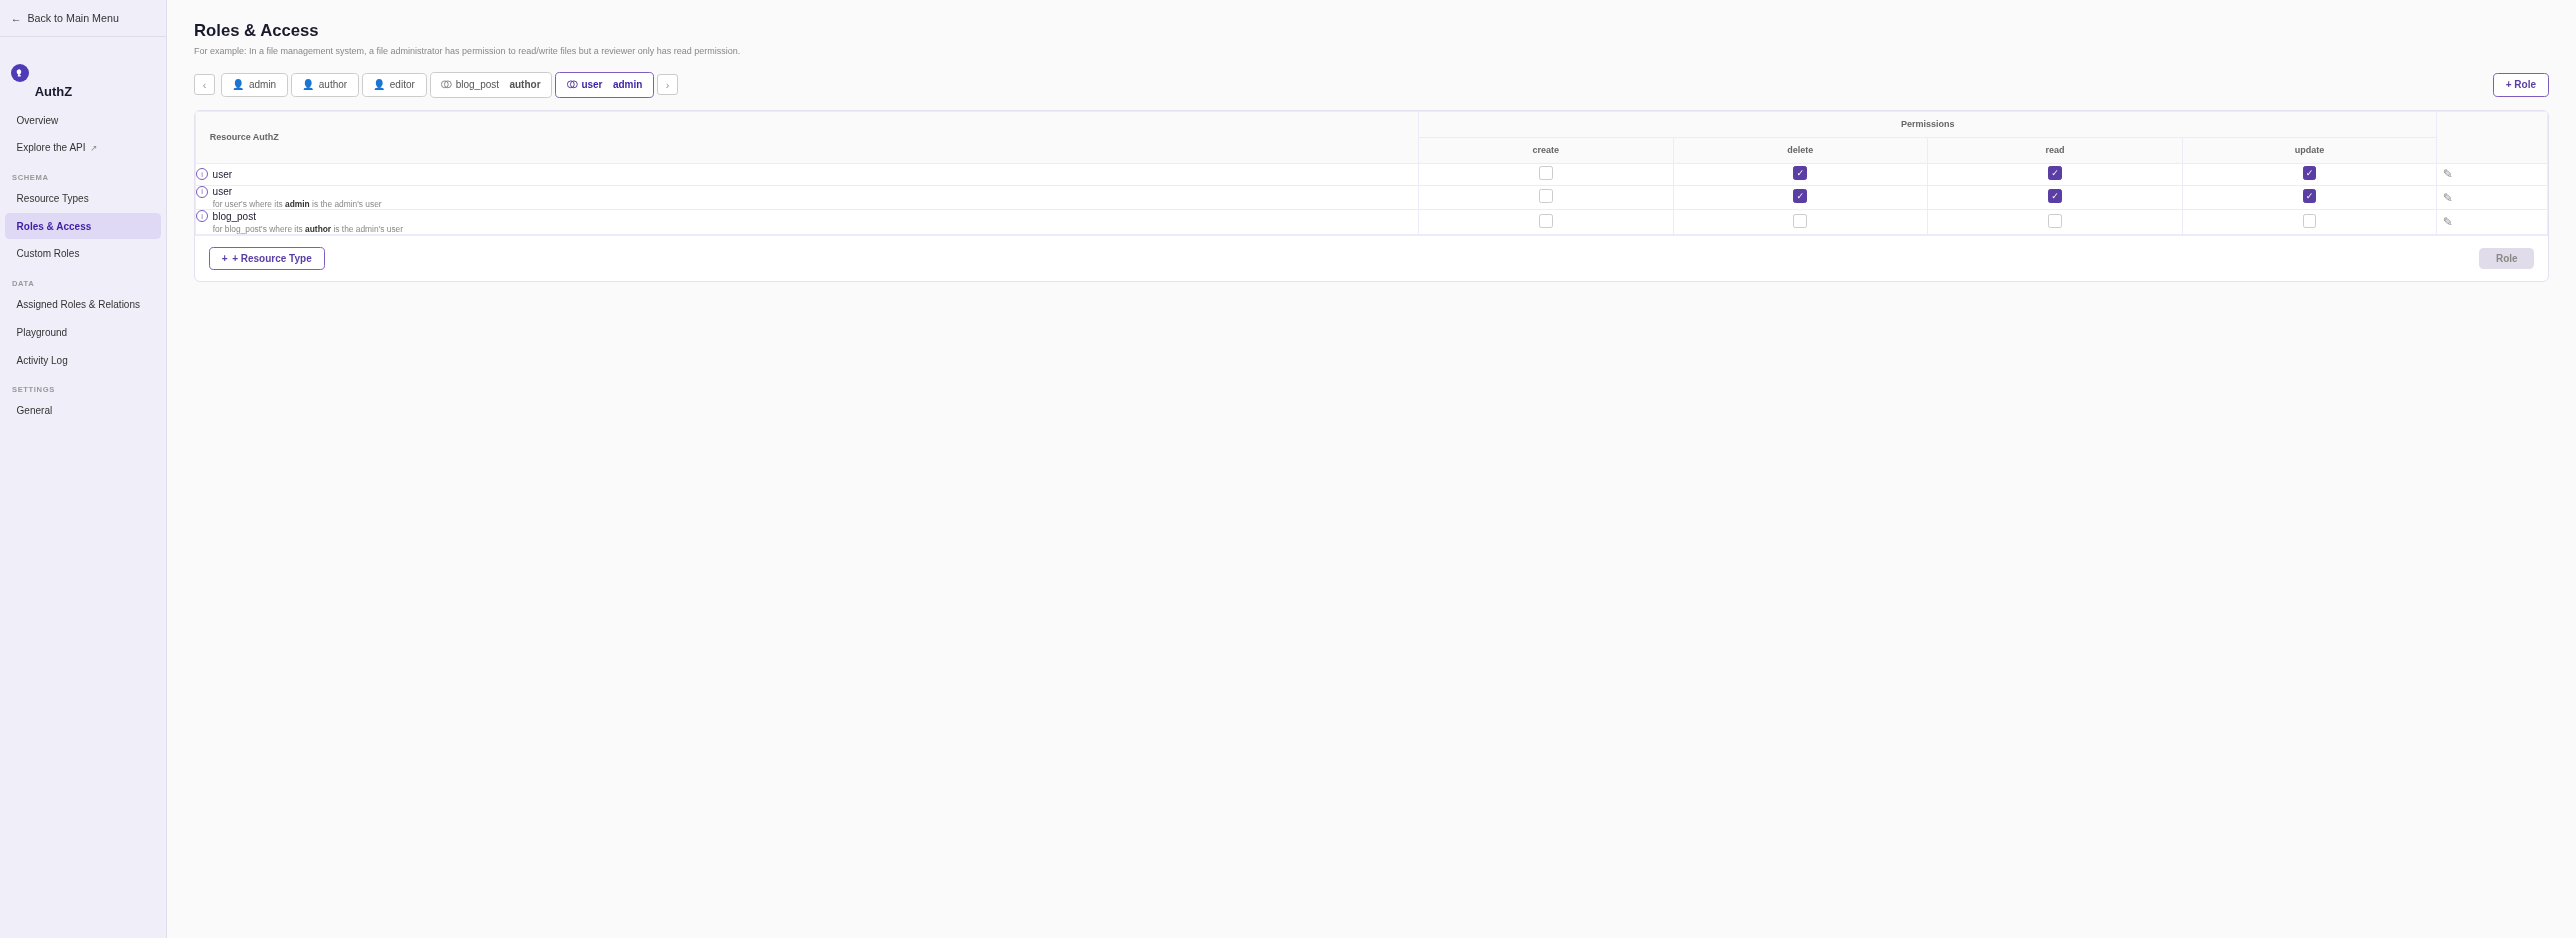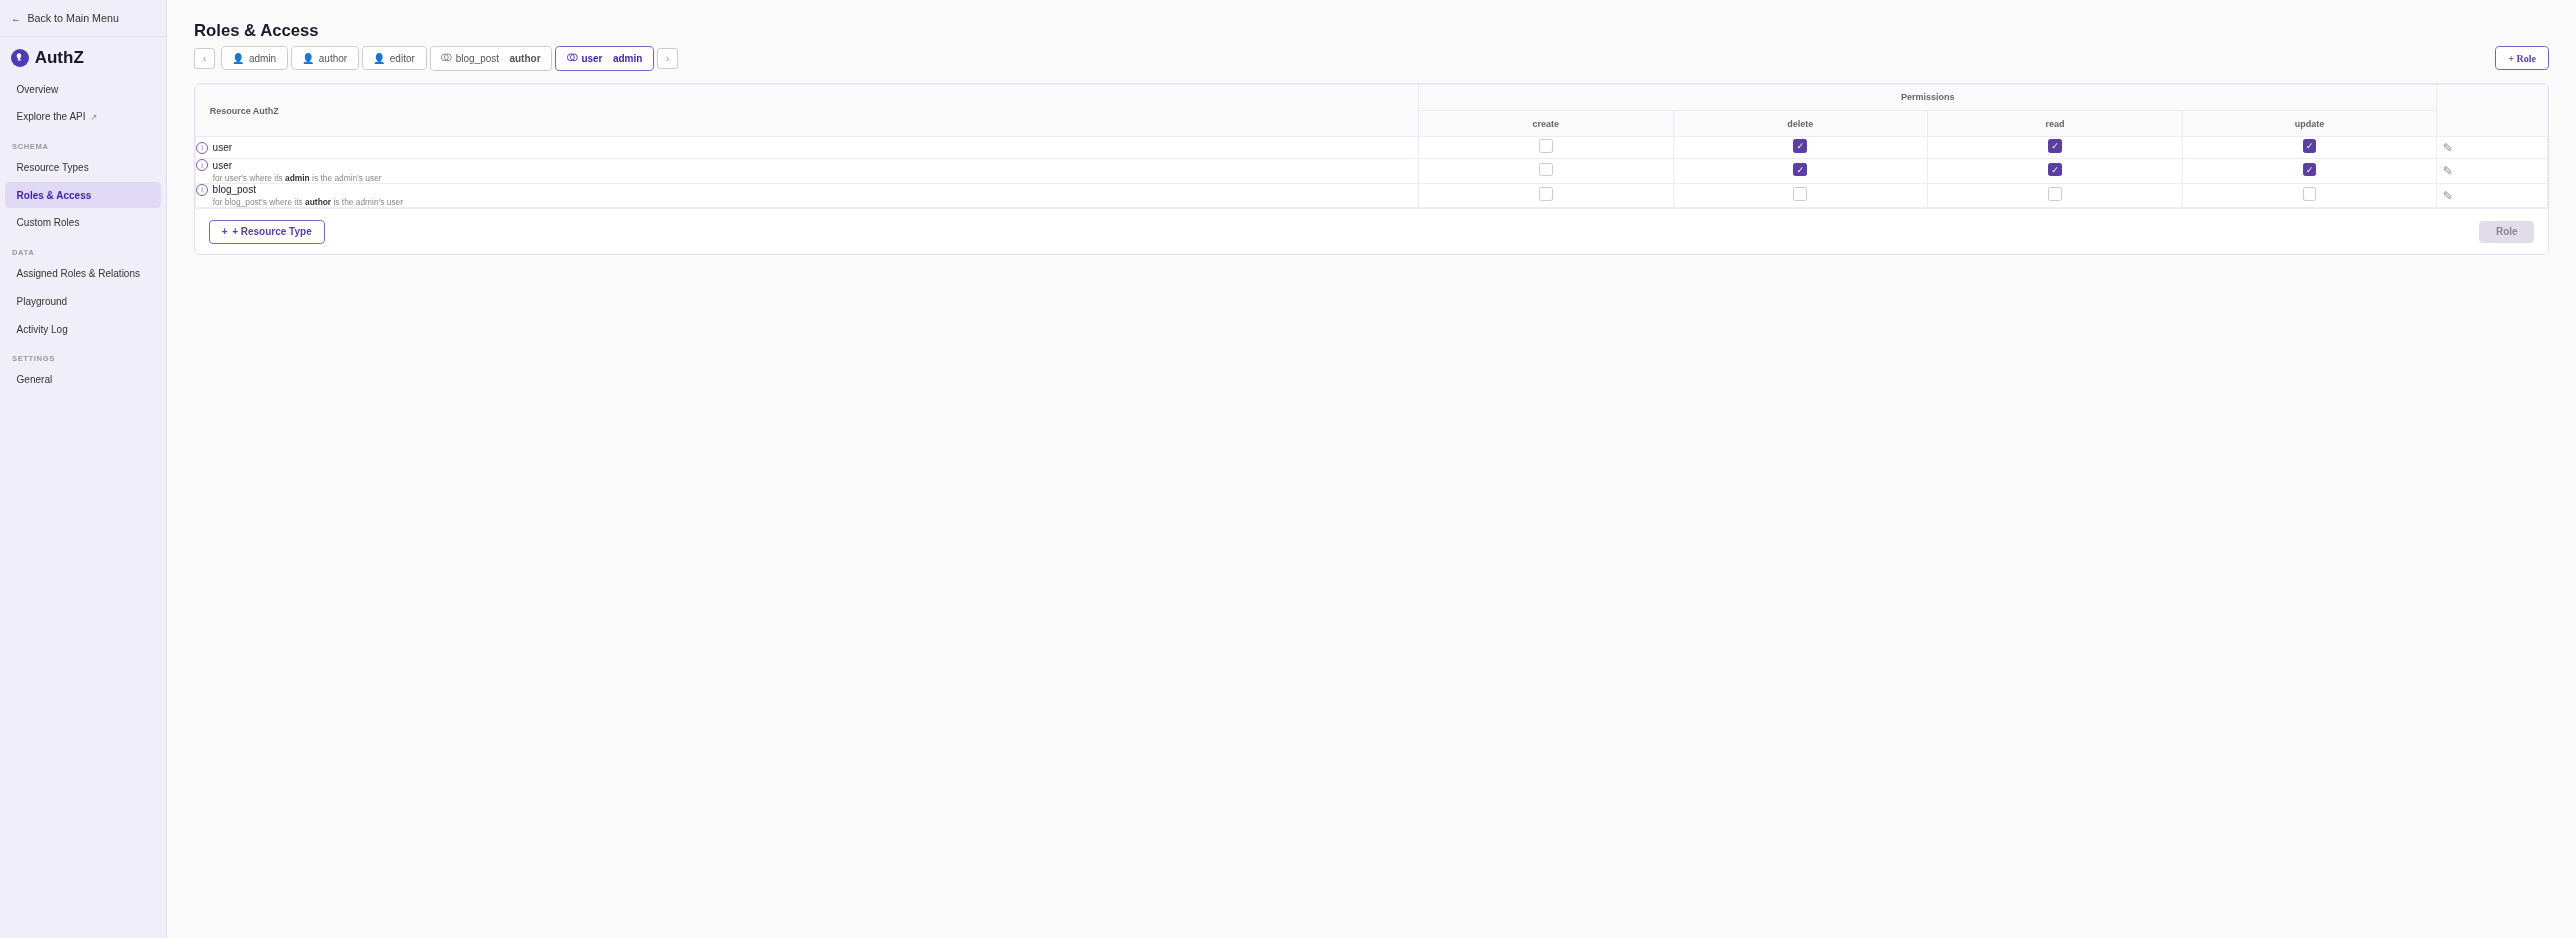--- a/index.html
+++ b/index.html
@@ -37,22 +37,23 @@
       width: 18px;
       height: 18px;
       background: #4f3bb5;
       border-radius: 50%;
       display: flex;
       align-items: center;
       justify-content: center;
     }
     .sidebar-logo-text {
       font-weight: 700;
-      font-size: 17px;
+      font-size: 13px;
       color: #1a1a2e;
+      margin-top: 36px;
     }
     .sidebar-nav-item {
       padding: 7.6px 12px;
       font-size: 10px;
       color: #333;
       cursor: pointer;
       border-radius: 4.6px;
       margin: 0.8px 4.6px;
     }
     .sidebar-nav-item.active {
@@ -152,21 +153,20 @@
       align-items: center;
       gap: 3.8px;
       padding: 5.3px 12px;
       border: 1.1px solid #7c5cbf;
       border-radius: 4.6px;
       background: #fff;
       color: #5a3ea3;
       font-size: 10px;
       font-weight: 600;
       cursor: pointer;
-      font-family: Liberation Serif, serif;
     }
 
     
     .content-card {
       background: #fff;
       border: 0.8px solid #e5e1f0;
       border-radius: 6px;
       overflow: hidden;
     }
     .card-header {
@@ -400,20 +400,21 @@
   </div>
 
   <div class="sidebar-section-label">SETTINGS</div>
   <div class="sidebar-nav-item">
     <span>General</span>
   </div>
 </div>
 
 <div class="main">
   <div class="page-title">Roles &amp; Access</div>
+  <div class="page-example">For example: In a file management system, a file administrator has permission to read/write files but a reviewer only has read permission.</div>
 
   <div class="tabs-row">
     <div class="tabs-nav">
       <div class="tab-arrow">‹</div>
 
       <div class="tab-item">
         <span class="tab-icon">👤</span>
         <span>admin</span>
       </div>
 

